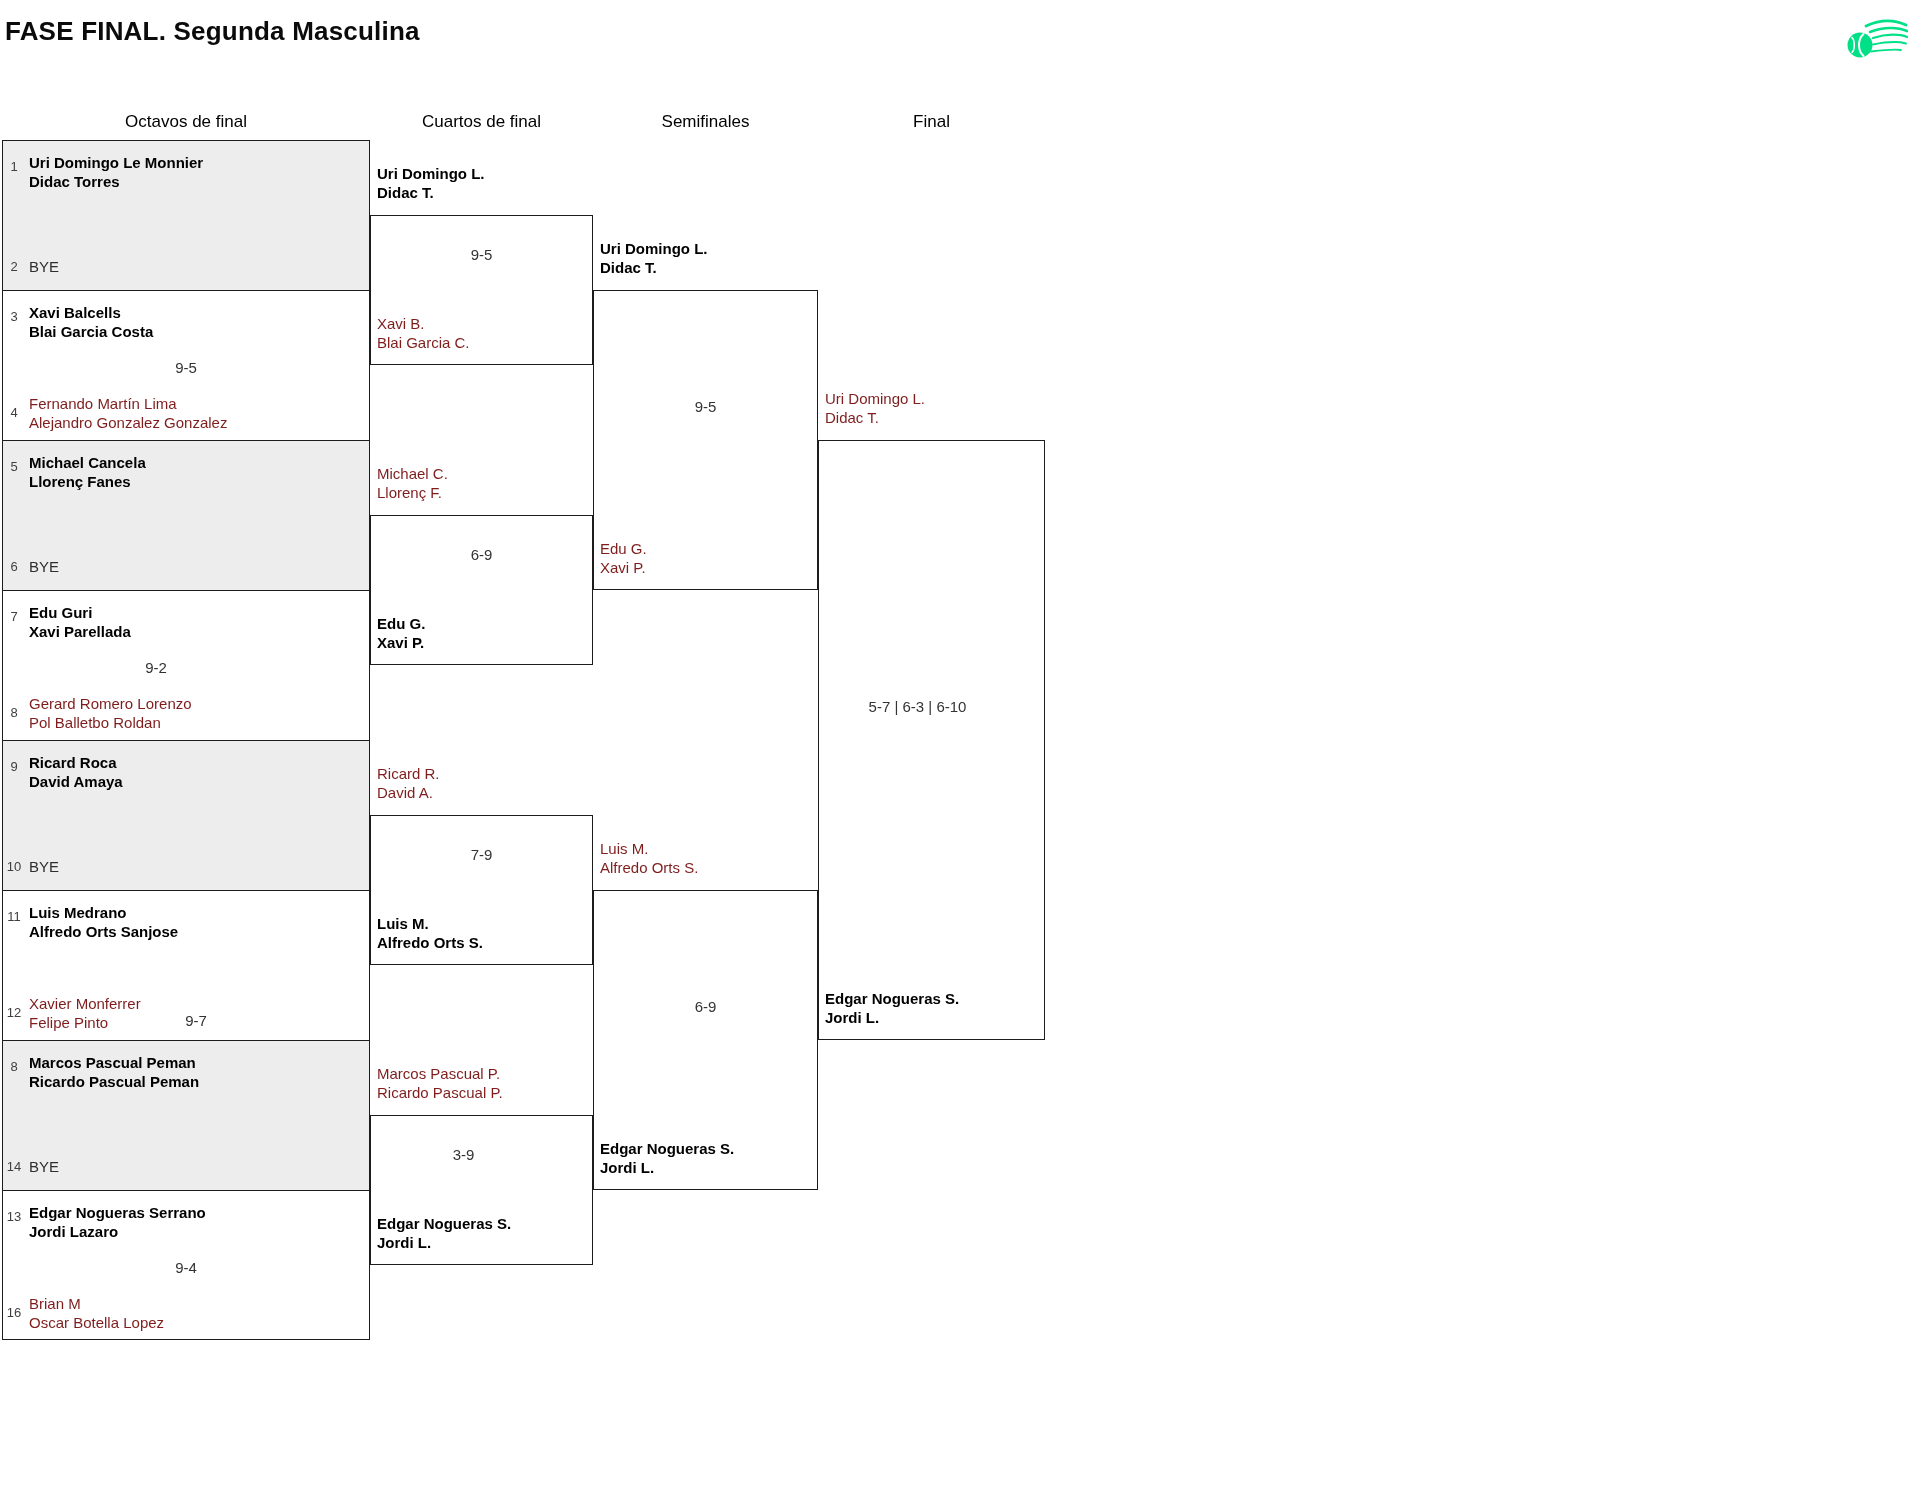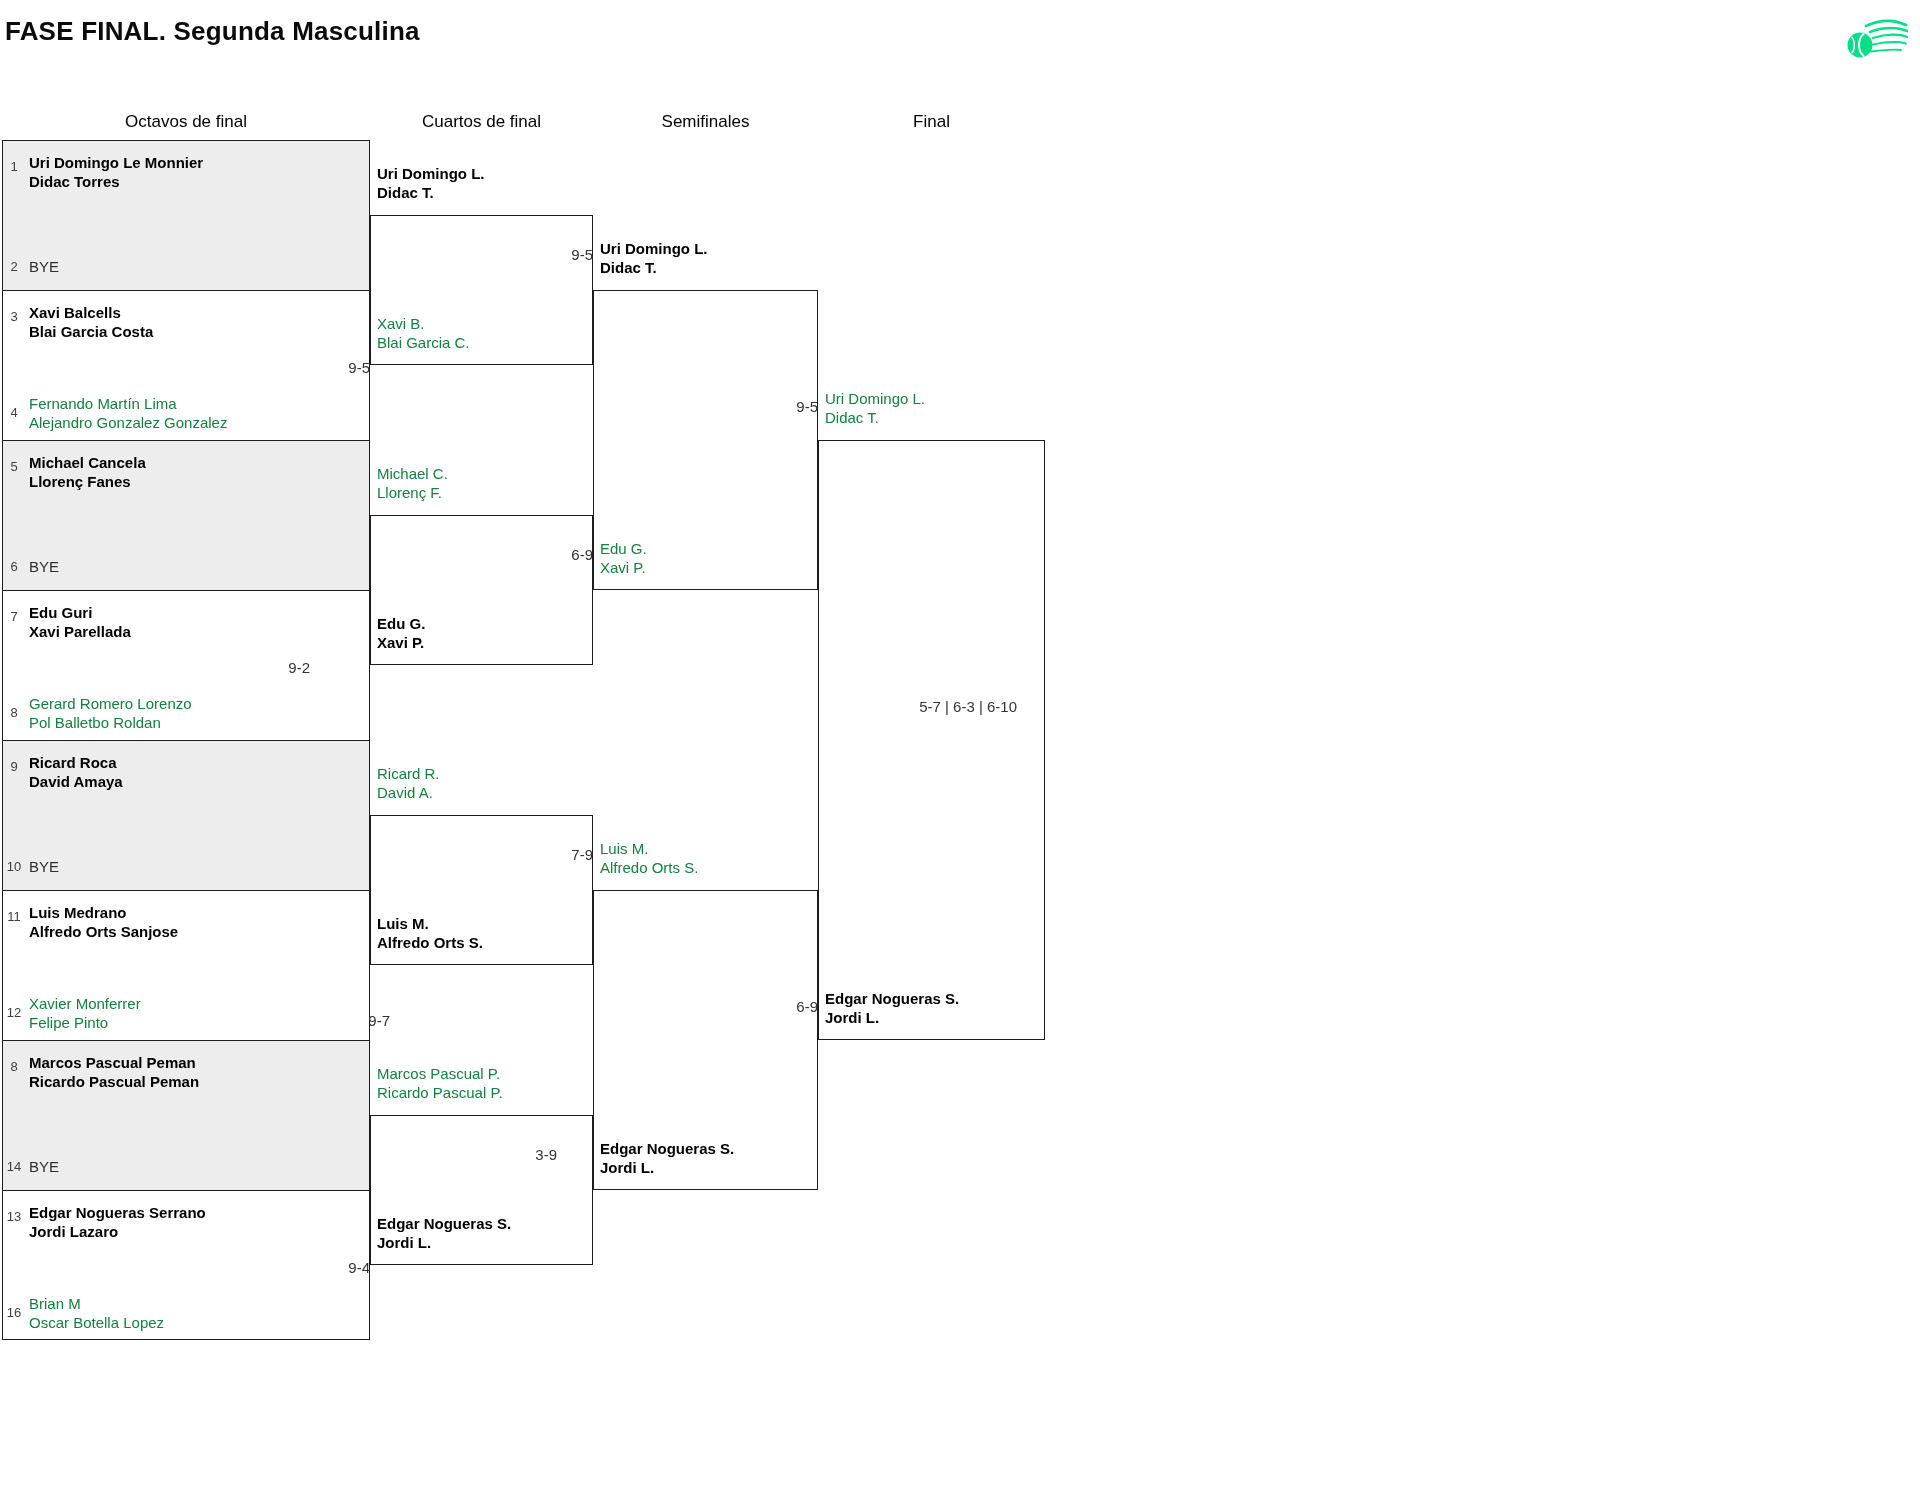--- a/index.html
+++ b/index.html
@@ -7,24 +7,24 @@
     width:1920px;height:1492px;position:relative;background:#ffffff;
     font-family:"Liberation Sans", sans-serif;
     -webkit-font-smoothing:antialiased;
   }
   .abs{position:absolute;}
   .title-line{font-size:26px;font-weight:700;color:#0b0b0b;line-height:39px;letter-spacing:.2px;white-space:nowrap;}
   .round-h{font-size:17px;color:#000;text-align:center;white-space:nowrap;}
   .outline{border:1px solid #1c1c1c;box-sizing:border-box;background:transparent;}
   .hline{height:1px;background:#1c1c1c;}
   .graybg{background:#ededed;}
-  .team{font-size:15px;line-height:19px;color:#15803d;white-space:nowrap;}
+  .team{font-size:15px;line-height:19px;color:#7f1d1d;white-space:nowrap;}
   .winner{font-weight:700;color:#000;}
   .seed{font-size:13px;color:#3f3f3f;width:24px;text-align:center;line-height:15px;}
-  .score{font-size:15px;color:#333;text-align:right;white-space:nowrap;}
+  .score{font-size:15px;color:#333;text-align:center;white-space:nowrap;}
   .bye{font-size:15px;color:#2e2e2e;line-height:17px;}
 </style>
 </head>
 <body>
 
 <div class="abs" style="left:5px;top:12px">
   <div class="title-line">FASE FINAL. Segunda Masculina</div>
 </div>
 
 <div class="abs" style="left:1846px;top:16px;width:62px;height:46px">

